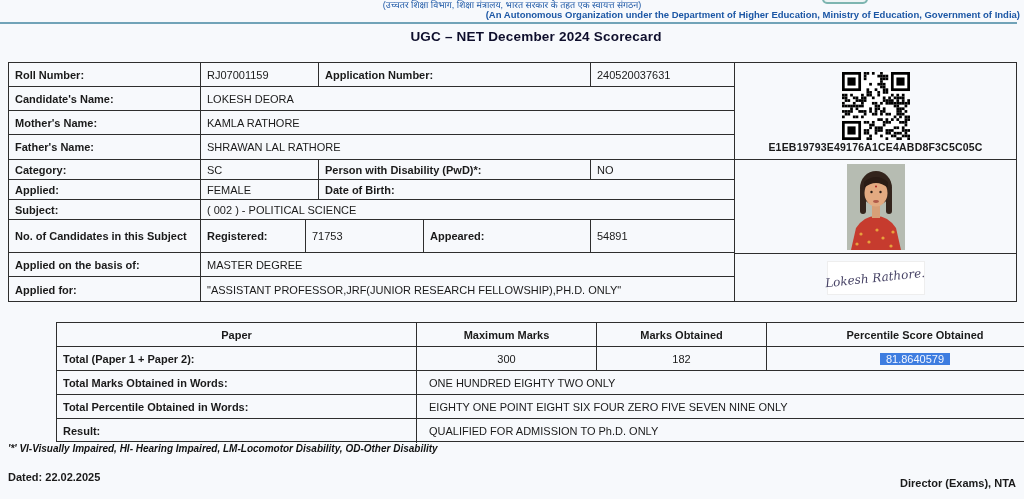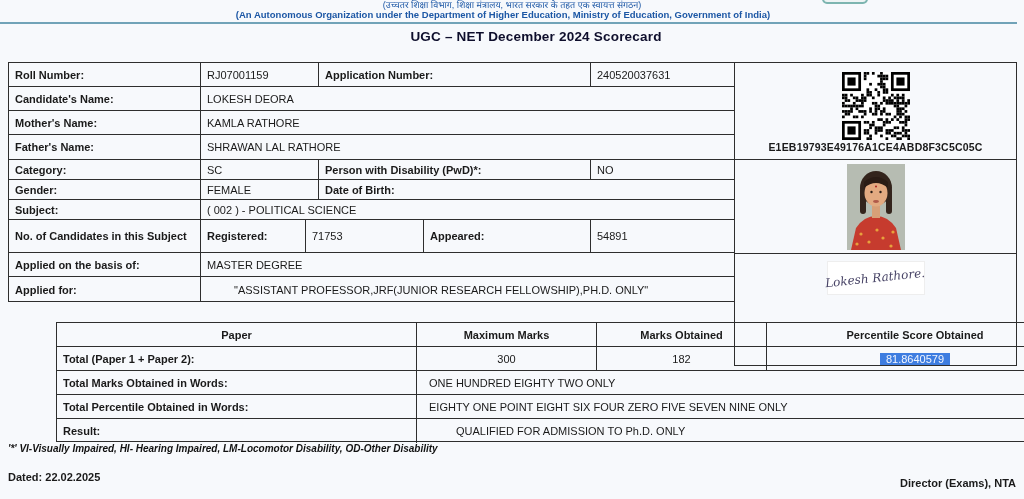--- a/index.html
+++ b/index.html
@@ -6,40 +6,40 @@
     --page_bg:#f7f9fc; --border_dark:#2e2e2e; --header_blue:#1c57a5;
     --title_color:#0e0e2c; --divider_teal:#71a3b8;
     --selection_bg:#3e7de0; --selection_fg:#f2f6ff;
   }
   *{box-sizing:border-box;}
   body{margin:0;background:var(--page_bg);font-family:"Liberation Sans",sans-serif;color:#1a1a1a;}
   .page{position:relative;width:1024px;height:499px;overflow:hidden;background:var(--page_bg);}
   .abs{position:absolute;}
   
   .hi{top:-2px;left:0;right:0;text-align:center;font-size:9px;color:var(--header_blue);}
-  .en{top:9px;left:0;right:18px;text-align:center;font-size:9.5px;font-weight:bold;color:var(--header_blue);}
+  .en{top:9px;left:0;right:4px;text-align:right;font-size:9.5px;font-weight:bold;color:var(--header_blue);}
   .chip{left:822px;top:-7px;width:46px;height:11px;border:2px solid #7db5b0;border-radius:5px;background:#eef4f4;}
   .divider{top:22px;left:0;width:1017px;height:2px;background:var(--divider_teal);}
   .title{top:29px;left:0;right:0;text-align:center;font-weight:bold;font-size:13.5px;color:var(--title_color);letter-spacing:.2px;padding-left:48px;}
   
   .tbl{border:1px solid var(--border_dark);}
   .row{display:flex;border-bottom:1px solid var(--border_dark);}
-  .row:last-child{border-bottom:none;gap:27px;}
+  .row:last-child{border-bottom:none;}
   .cell{border-right:1px solid var(--border_dark);display:flex;align-items:center;padding:0 6px;font-size:11px;overflow:hidden;white-space:nowrap;}
   .cell:last-child{border-right:none;}
   .lab{font-weight:bold;}
   .ctr{justify-content:center;}
   .h24{height:24px}.h25{height:25px}.h20{height:20px}.h33{height:33px}
   
   .w1{width:192px}.w2{width:118px}.w3{width:272px}.w4{flex:1}
   .w2a{width:105px}.w2b{width:118px}.w2c{width:167px}
   
   #cand{left:8px;top:62px;width:727px;height:240px;}
   
-  #verif{left:734px;top:62px;width:283px;height:304px;border:1px solid var(--border_dark);}
+  #verif{left:734px;top:62px;width:283px;height:240px;border:1px solid var(--border_dark);}
   .vsec{display:flex;flex-direction:column;align-items:center;justify-content:center;}
   .vs1{height:97px;border-bottom:1px solid var(--border_dark);padding-top:2px;}
   .vs2{height:94px;border-bottom:1px solid var(--border_dark);}
   .vs3{height:47px;}
   .hash{font-size:10.5px;font-weight:bold;letter-spacing:.2px;margin-top:1px;}
   .sigbox{background:#ffffff;width:96px;height:32px;display:flex;align-items:center;justify-content:center;box-shadow:0 0 0 1px #eee;}
   .sig{font-family:"DejaVu Serif",serif;font-style:italic;font-size:12px;color:#4a4668;transform:rotate(-6deg);white-space:nowrap;}
   
   #marks{left:8px;top:322px;width:1008px;height:120px;margin-left:48px;}
   .m1{width:360px}.m2{width:180px}.m3{width:170px}.m4{flex:1}
@@ -79,21 +79,21 @@
       <div class="cell lab w1">Father's Name:</div>
       <div class="cell w4">SHRAWAN LAL RATHORE</div>
     </div>
     <div class="row h20">
       <div class="cell lab w1">Category:</div>
       <div class="cell w2">SC</div>
       <div class="cell lab w3">Person with Disability (PwD)*:</div>
       <div class="cell w4">NO</div>
     </div>
     <div class="row h20">
-      <div class="cell lab w1">Gender:</div>
+      <div class="cell lab w1">Applied:</div>
       <div class="cell w2">FEMALE</div>
       <div class="cell lab w3">Date of Birth:</div>
     </div>
     <div class="row h20">
       <div class="cell lab w1">Subject:</div>
       <div class="cell w4">( 002 ) - POLITICAL SCIENCE</div>
     </div>
     <div class="row h33">
       <div class="cell lab w1" style="white-space:normal;line-height:12px;">No. of Candidates in this Subject</div>
       <div class="cell lab w2a">Registered:</div>

